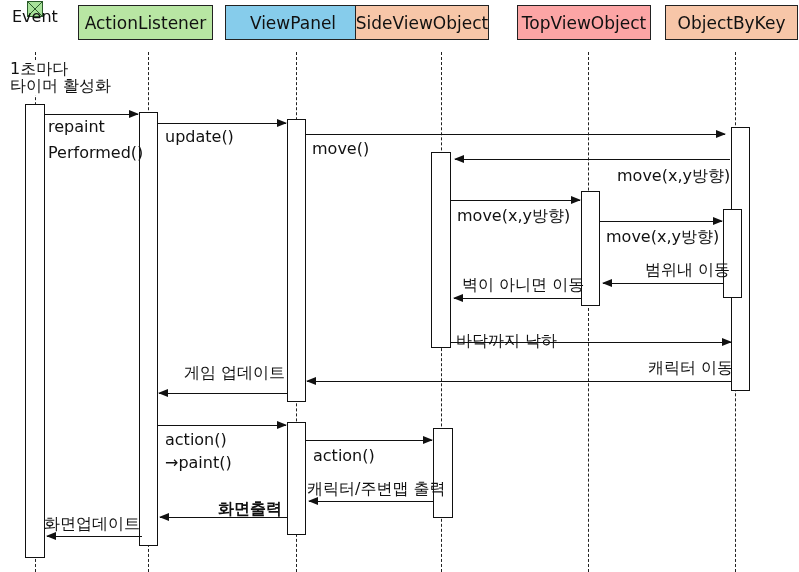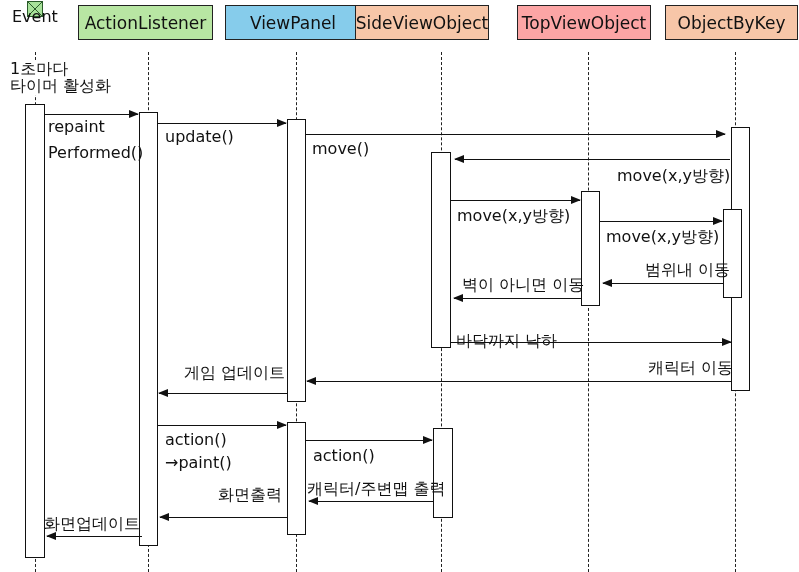--- a/index.html
+++ b/index.html
@@ -105,16 +105,16 @@
 <div class="lbl" style="left:165px;top:431px;">action()</div>
 <div class="lbl" style="left:165px;top:454px;">→paint()</div>
 
 <div class="msg right" style="left:306px;top:440px;width:126px;"></div>
 <div class="lbl" style="left:313px;top:447px;">action()</div>
 
 <div class="msg left" style="left:309px;top:501px;width:124px;"></div>
 <div class="lbl sm" style="left:307px;top:480px;">캐릭터/주변맵 출력</div>
 
 <div class="msg left" style="left:160px;top:517px;width:127px;"></div>
-<div class="lbl sm" style="left:218px;top:486px;">화면출력</div>
+<div class="lbl sm" style="left:218px;top:500px;font-weight:bold;">화면출력</div>
 
 <div class="msg left" style="left:47px;top:536px;width:95px;"></div>
 <div class="lbl sm" style="left:44px;top:515px;">화면업데이트</div>
 
 </body></html>

